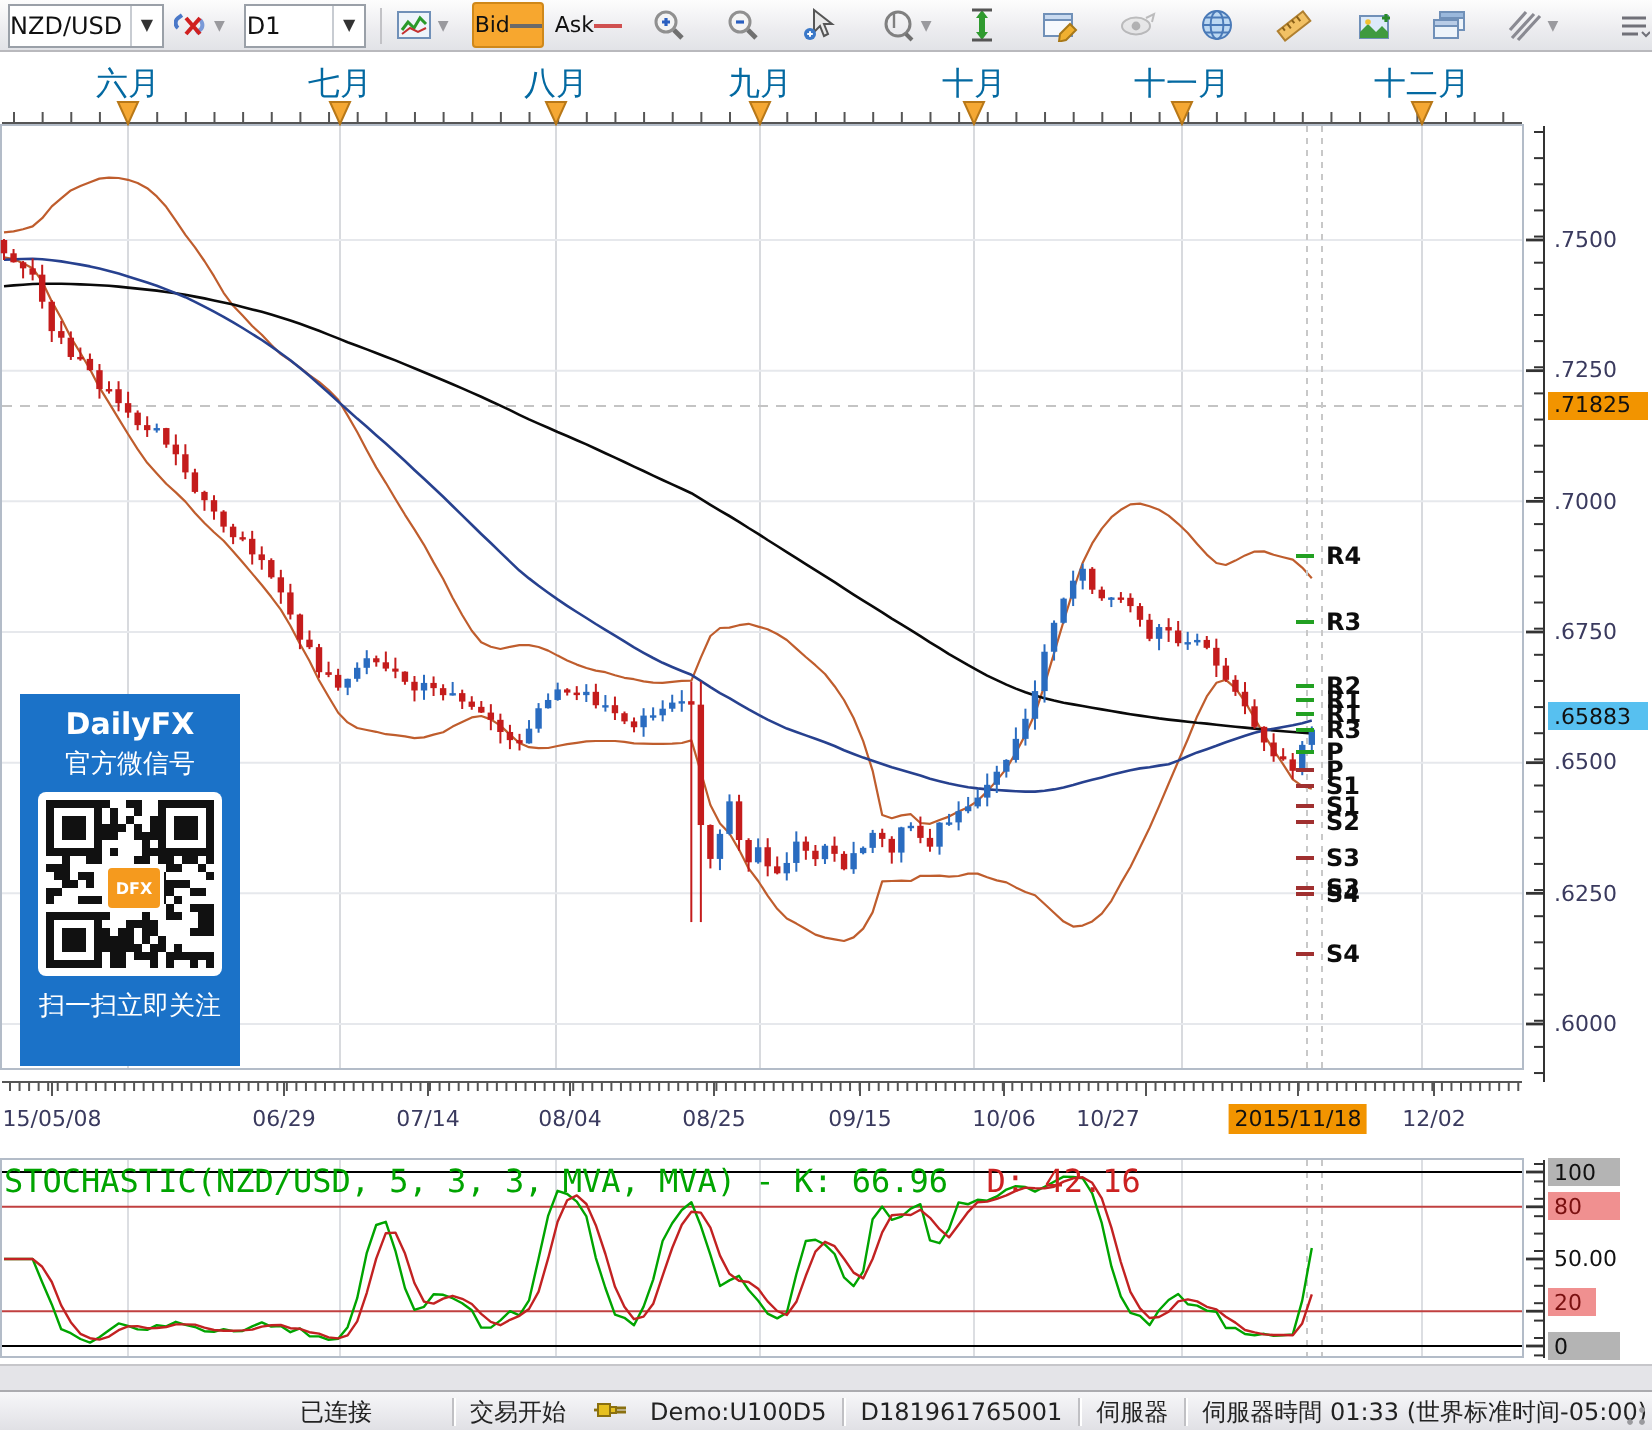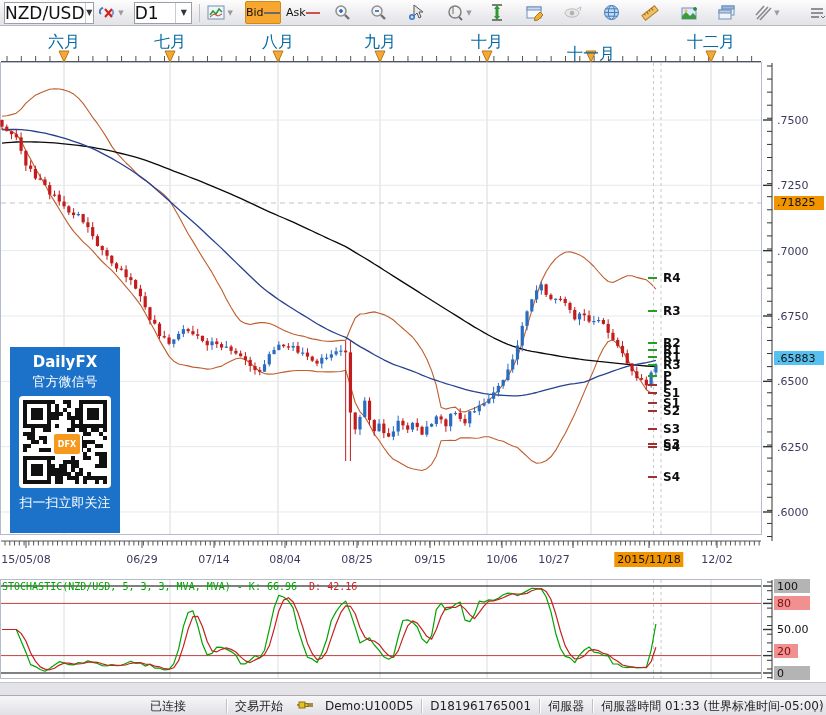--- a/index.html
+++ b/index.html
@@ -3,21 +3,21 @@
 <meta charset="utf-8">
 <style>
   html,body{margin:0;padding:0;background:#888;}
   #win{position:relative;width:826px;height:715px;background:#ffffff;overflow:hidden;
        font-family:"DejaVu Sans","Liberation Sans",sans-serif;-webkit-font-smoothing:none;}
   
   #toolbar{position:absolute;left:0;top:0;width:826px;height:26px;
     background:linear-gradient(#fdfdfd,#ececef 60%,#e2e3e7);border-bottom:1px solid #b9b9bd;
     display:flex;align-items:center;gap:4px;padding-left:4px;box-sizing:border-box;}
   .tb-select{display:flex;align-items:center;height:20px;background:#fff;border:1px solid #9aa0a8;}
-  .tb-select .val{padding:0 0;font-size:17px;color:#111;}
+  .tb-select .val{padding:0 0;font-size:12px;color:#111;}
   .tb-select .arrow{width:15px;height:100%;display:flex;align-items:center;justify-content:center;
      border-left:1px solid #c8ccd2;font-size:8px;color:#333;}
   .tb-btn{height:21px;min-width:34px;display:flex;align-items:center;justify-content:center;
      font-size:11px;color:#111;border:1px solid transparent;border-radius:2px;flex-direction:row;line-height:11px;}
   .tb-btn .ul{display:block;width:18px;height:2px;margin-top:1px;}
   .tb-ico{width:22px;height:22px;display:flex;align-items:center;justify-content:center;}
   .tb-sep{width:1px;height:18px;background:#c2c2c6;margin:0 3px;}
   .tb-darr{font-size:7px;color:#9a9a9e;margin-left:-2px;}
   
   .axlabel{position:absolute;font-size:16px;color:#0369a1;white-space:nowrap;transform:translateX(-50%);}
@@ -39,21 +39,21 @@
       display:flex;flex-direction:column;align-items:center;color:#fff;}
   #qr .t1{font-size:15px;font-weight:bold;margin-top:6px;}
   #qr .t2{font-size:13px;margin-top:2px;}
   #qrbox{width:92px;height:92px;background:#fff;border-radius:4px;margin-top:5px;position:relative;padding:4px;box-sizing:border-box;}
   #qrgrid{width:84px;height:84px;display:grid;grid-template-columns:repeat(21,1fr);grid-template-rows:repeat(21,1fr);}
   #qrgrid div{background:#fff;} #qrgrid div.on{background:#111;}
   #qrlogo{position:absolute;left:33px;top:36px;width:26px;height:20px;background:#f59a1e;border:2px solid #fff;
       border-radius:4px;display:flex;align-items:center;justify-content:center;font-size:8px;font-weight:bold;color:#fff;}
   #qr .t3{font-size:13px;margin-top:6px;}
   
-  #stochhdr{position:absolute;left:2px;top:581px;font-family:"DejaVu Sans Mono",monospace;font-size:10px;white-space:nowrap;}
+  #stochhdr{position:absolute;left:2px;top:581px;font-family:"DejaVu Sans Mono",monospace;font-size:16px;white-space:nowrap;}
   #stochhdr .k{color:#00a400;} #stochhdr .d{color:#cc2222;}
   
   #resize{position:absolute;left:0;top:682px;width:826px;height:13px;background:#e4e4e8;border-top:1px solid #c6c6ca;}
   #status{position:absolute;left:0;top:695px;width:826px;height:20px;
      background:linear-gradient(#f7f7f9,#dfdfe4);border-top:1px solid #ababaf;
      display:flex;align-items:center;font-size:12px;color:#222;}
   .st-sep{width:1px;height:14px;background:#c0c0c4;box-shadow:1px 0 0 #fff;margin:0 8px;}
   #grip{position:absolute;right:2px;bottom:2px;width:12px;height:12px;
      background:
        radial-gradient(circle at 9px 3px,#9a9a9e 1.2px,transparent 1.6px),
@@ -1304,21 +1304,21 @@
     <span>伺服器時間 01:33 (世界标准时间-05:00)</span>
     <div id="grip"></div>
   </div>
 
   <div id="labels">
       <div class="axlabel" style="left:64px;top:32px;">六月</div>
       <div class="axlabel" style="left:170px;top:32px;">七月</div>
       <div class="axlabel" style="left:278px;top:32px;">八月</div>
       <div class="axlabel" style="left:380px;top:32px;">九月</div>
       <div class="axlabel" style="left:487px;top:32px;">十月</div>
-      <div class="axlabel" style="left:591px;top:44px;">十一月</div>
+      <div class="axlabel" style="left:591px;top:32px;">十一月</div>
       <div class="axlabel" style="left:711px;top:32px;">十二月</div>
       <div class="pricelabel" style="top:120px;">.7500</div>
       <div class="pricelabel" style="top:185.33332500000006px;">.7250</div>
       <div class="pricelabel" style="top:250.66665000000012px;">.7000</div>
       <div class="pricelabel" style="top:315.9999749999999px;">.6750</div>
       <div class="pricelabel" style="top:381.33329999999995px;">.6500</div>
       <div class="pricelabel" style="top:446.666625px;">.6250</div>
       <div class="pricelabel" style="top:511.99995000000007px;">.6000</div>
       <div class="badge" style="top:202.97332274999985px;background:#f29400;">.71825</div>
       <div class="badge" style="top:358.2575696099999px;background:#57c0f0;">.65883</div>

